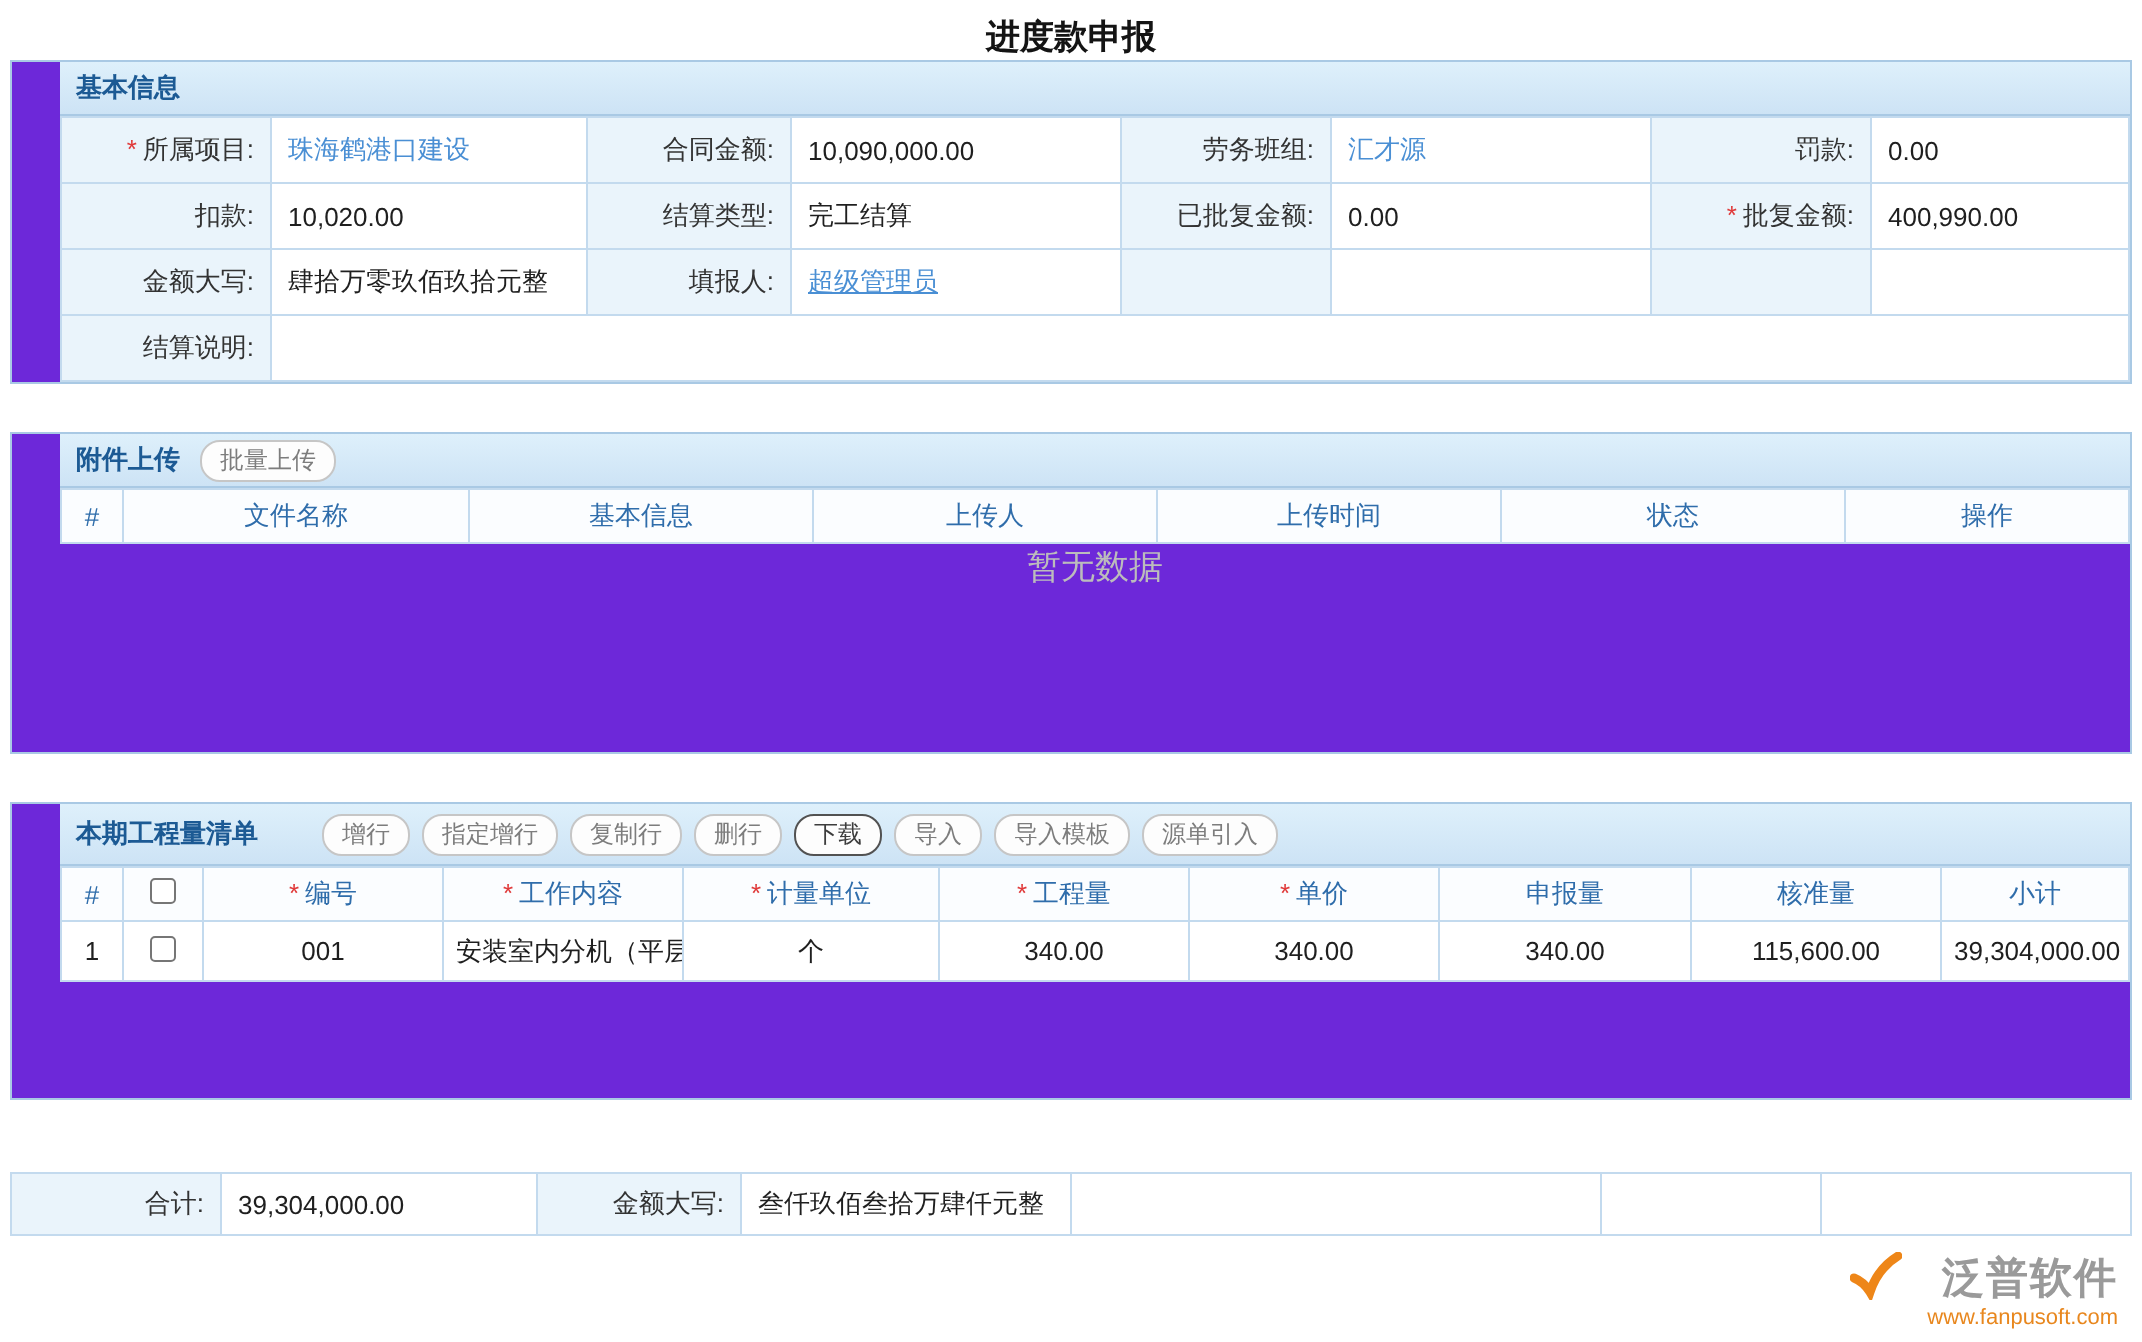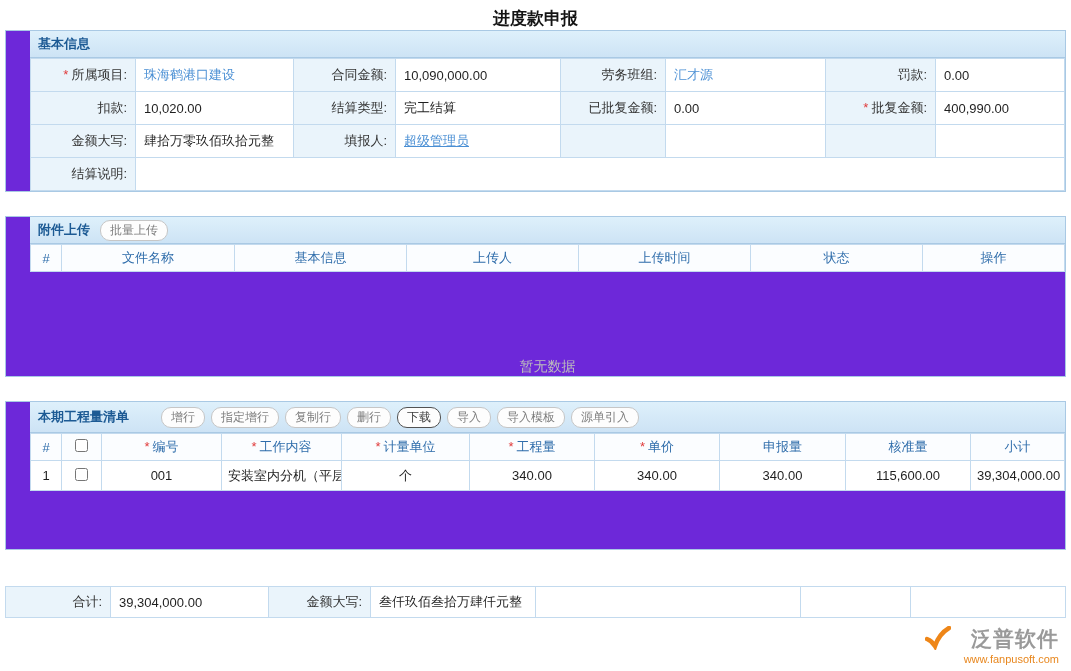--- a/index.html
+++ b/index.html
@@ -19,21 +19,21 @@
   .section-title { font-weight: bold; color: #1c5a94; font-size: 13px; }
   table { width: 100%; border-collapse: collapse; table-layout: fixed; }
   td, th { border: 1px solid #c3daee; font-size: 13px; overflow: hidden; white-space: nowrap; }
   .form-table td { height: 33px; padding: 0 8px; }
   .lbl { background: #eaf4fb; text-align: right; color: #333; }
   .val { background: #fff; text-align: left; color: #1f1f1f; }
   .req { color: #e03b3b; margin-right: 3px; }
   a.link { color: #4a8fd4; text-decoration: none; cursor: pointer; }
   a.link.u { text-decoration: underline; }
   .grid-head th { height: 27px; font-weight: normal; color: #2f6dab; background: #fbfdff; text-align: center; }
-  .empty-body { height: 104px; display: flex; align-items: flex-end; justify-content: center; color: #bcbcbc; font-size: 14px; }
+  .empty-body { height: 104px; display: flex; align-items: flex-start; justify-content: center; color: #bcbcbc; font-size: 17px; }
   .btn {
     display: inline-flex; align-items: center; height: 21px; padding: 0 9px;
     border: 1px solid #c6c6c6; border-radius: 10px; background: #fdfdfd;
     color: #7d7d7d; font-size: 12px; cursor: pointer; line-height: 1; font-family: Liberation Serif, serif;
   }
   .btn.dark { border-color: #525252; color: #3d3d3d; }
   .toolbar { display: flex; gap: 6px; align-items: center; }
   .qty-table td { height: 30px; padding: 0 6px; background: #fff; color: #1f1f1f; text-align: center; }
   .qty-table .c { text-align: center; }
   .filler { height: 58px; }

